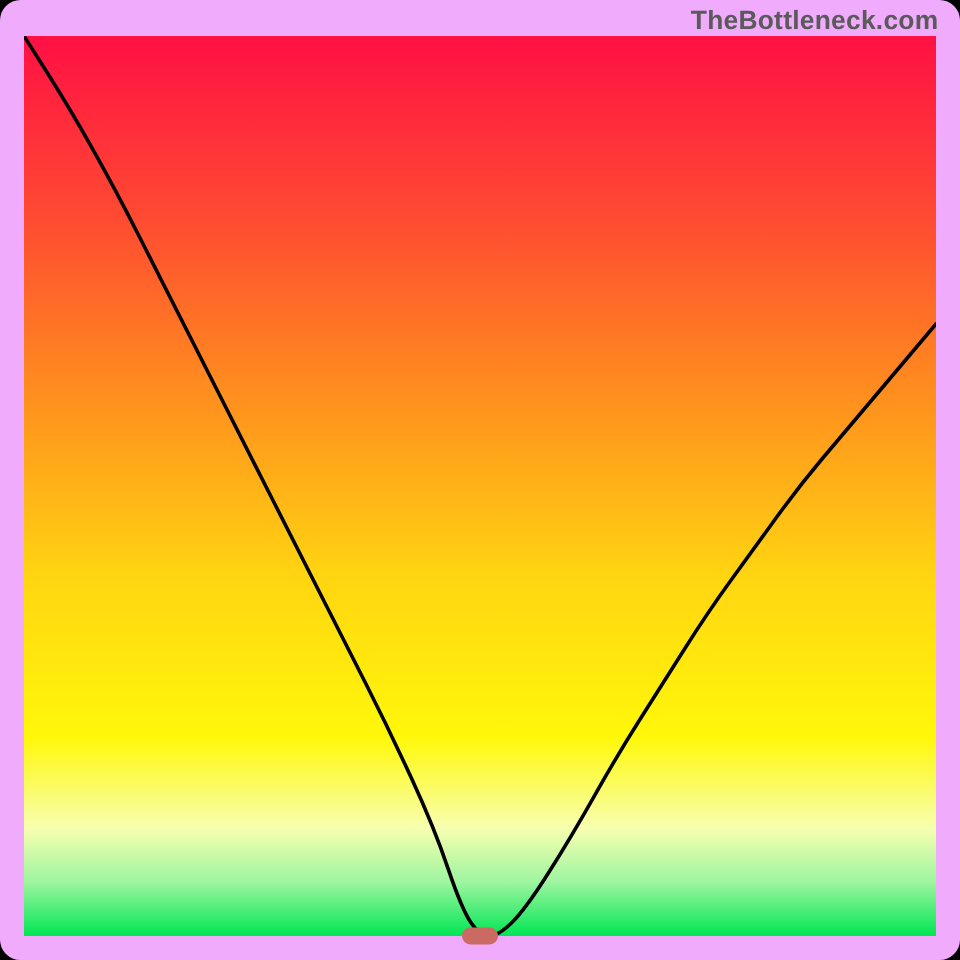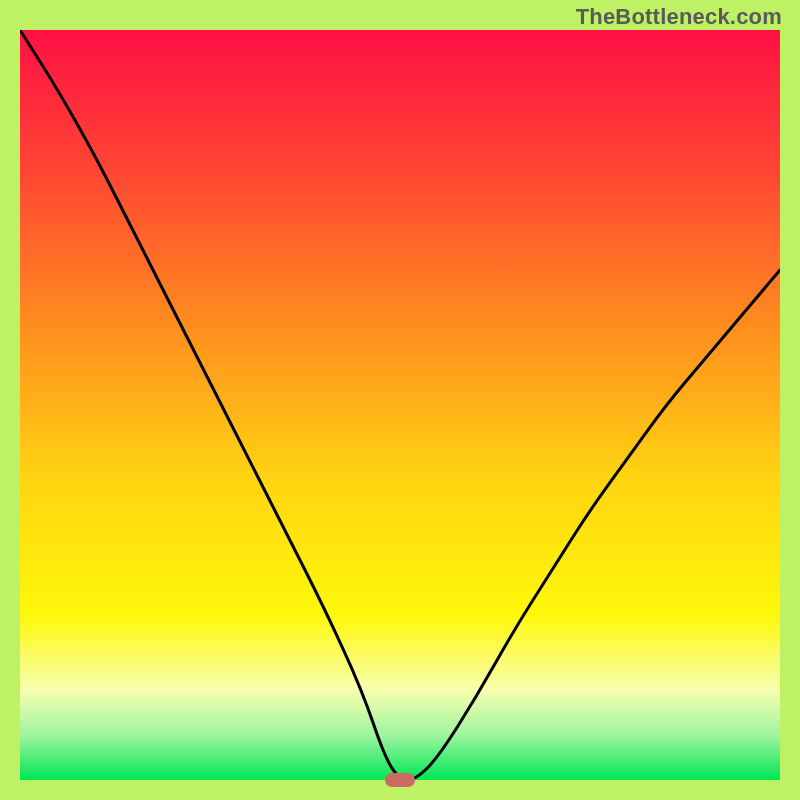--- a/index.html
+++ b/index.html
@@ -8,21 +8,22 @@
     width: 800px;
     height: 800px;
     background: #000;
     font-family: Arial, Helvetica, sans-serif;
     overflow: hidden;
   }
   .frame {
     position: relative;
     width: 800px;
     height: 800px;
-    background: #bef264;
+    background: #f0abfc;
+    border-radius: 17px;
   }
   .watermark {
     position: absolute;
     top: 4px;
     right: 18px;
     color: #5a5a5a;
     font-size: 22px;
     font-weight: 600;
     letter-spacing: 0.2px;
     z-index: 10;

